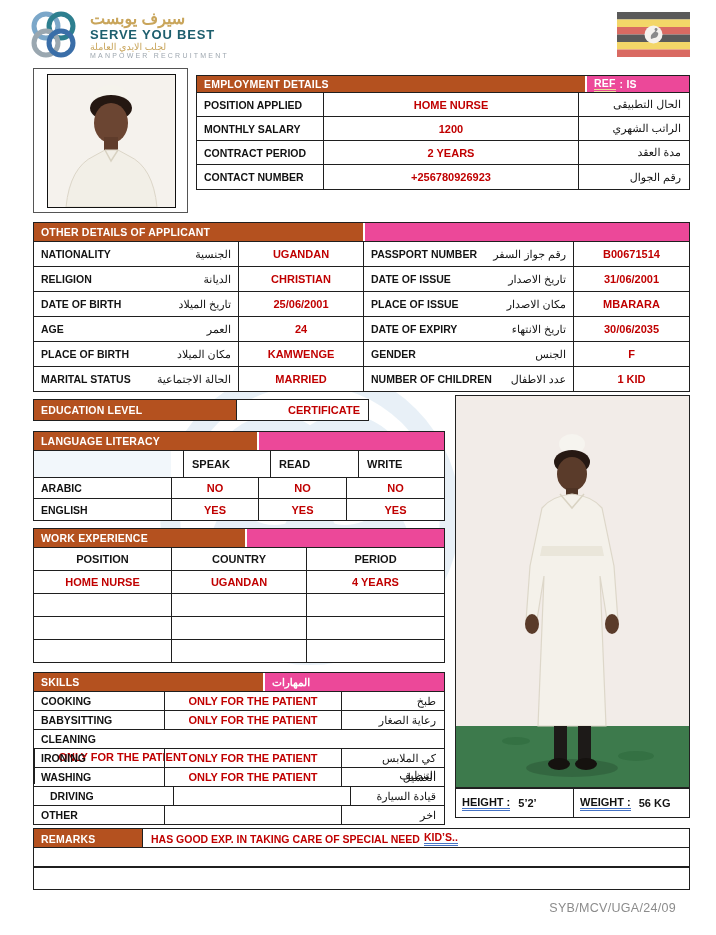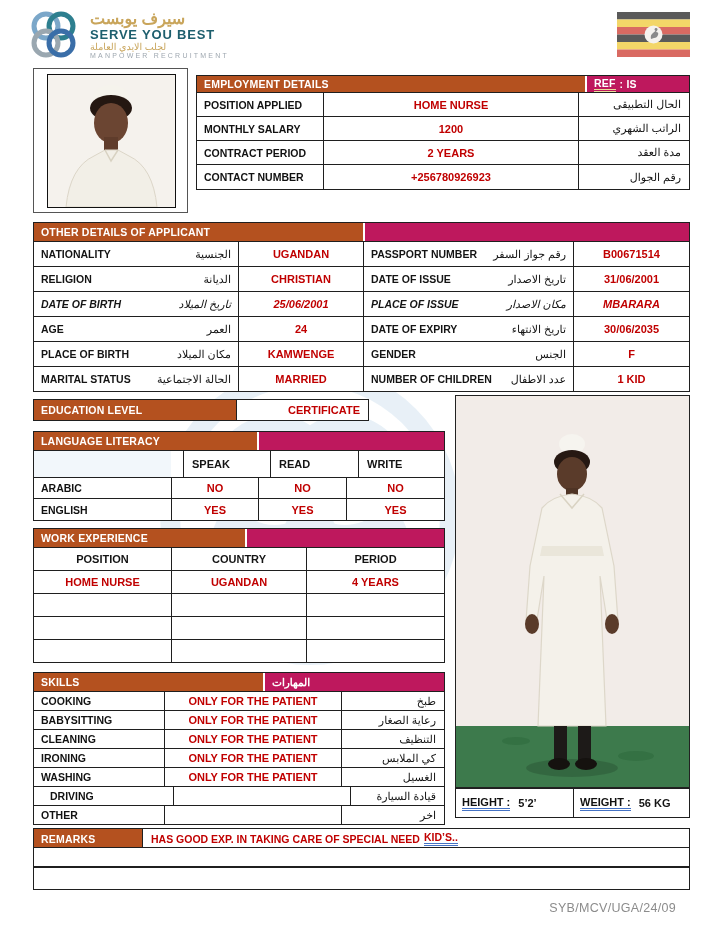--- a/index.html
+++ b/index.html
@@ -11,21 +11,21 @@
   .abs { position:absolute; }
 
   
   .tbl { border:1px solid #1f1f1f; background:#fff; display:flex; flex-direction:column; }
   .row { display:flex; width:100%; }
   .row + .row { border-top:1px solid #1f1f1f; }
   .row > div { border-left:1px solid #1f1f1f; display:flex; align-items:center; min-height:100%; }
   .row > div:first-child { border-left:none; }
 
   .bar { background:#B4511F; color:#fff; font-weight:700; font-size:10.5px; letter-spacing:.2px; padding:0 7px; }
-  .bar-rest { background:#be185d; border-left:2px solid #fff !important; }
+  .bar-rest { background:#ec4899; border-left:2px solid #fff !important; }
   .lbl { font-weight:700; font-size:10.5px; color:#111; padding:0 7px; }
   .val { color:#C00000; font-weight:700; font-size:11px; justify-content:center; text-align:center; }
   .ar  { direction:rtl; font-size:11px; justify-content:flex-start; padding:0 8px; font-weight:400; }
   .duo { justify-content:space-between; padding:0 7px; }
   .duo .en { font-weight:700; font-size:10.5px; }
   .duo .arr { direction:rtl; font-size:11px; }
   .center { justify-content:center; text-align:center; }
   .hdr { font-weight:700; font-size:11px; padding:0 8px; }
 
   .u-gold { border-bottom:3px double #e9dc9a; padding-bottom:0px; }
@@ -164,21 +164,21 @@
           <span class="en">RELIGION</span>
           <span class="arr">الديانة</span>
         </div>
       <div class="val" style="width:125px;">CHRISTIAN</div>
       <div class="duo" style="width:210px;">
           <span class="en">DATE OF ISSUE</span>
           <span class="arr">تاريخ الاصدار</span>
         </div>
       <div class="val" style="flex:1;">31/06/2001</div>
     </div>
-    <div class="row" style="flex:1;font-style:italic;">
+    <div class="row" style="flex:1;">
       <div class="duo" style="width:204px;">
           <span class="en">DATE OF BIRTH</span>
           <span class="arr">تاريخ الميلاد</span>
         </div>
       <div class="val" style="width:125px;">25/06/2001</div>
       <div class="duo" style="width:210px;">
           <span class="en">PLACE OF ISSUE</span>
           <span class="arr">مكان الاصدار</span>
         </div>
       <div class="val" style="flex:1;">MBARARA</div>
@@ -293,21 +293,21 @@
     <div class="row" style="height:19px;">
       <div class="lbl" style="width:130px;">COOKING</div>
       <div class="val" style="width:177px;">ONLY FOR THE PATIENT</div>
       <div class="ar" style="flex:1;">طبخ</div>
     </div>
     <div class="row" style="height:19px;">
       <div class="lbl" style="width:130px;">BABYSITTING</div>
       <div class="val" style="width:177px;">ONLY FOR THE PATIENT</div>
       <div class="ar" style="flex:1;">رعاية الصغار</div>
     </div>
-    <div class="row" style="height:19px;">
+    <div class="row" style="height:19px;flex-direction:column;">
       <div class="lbl" style="width:130px;">CLEANING</div>
       <div class="val" style="width:177px;">ONLY FOR THE PATIENT</div>
       <div class="ar" style="flex:1;">التنظيف</div>
     </div>
     <div class="row" style="height:19px;">
       <div class="lbl" style="width:130px;">IRONING</div>
       <div class="val" style="width:177px;">ONLY FOR THE PATIENT</div>
       <div class="ar" style="flex:1;">كي الملابس</div>
     </div>
     <div class="row" style="height:19px;">

